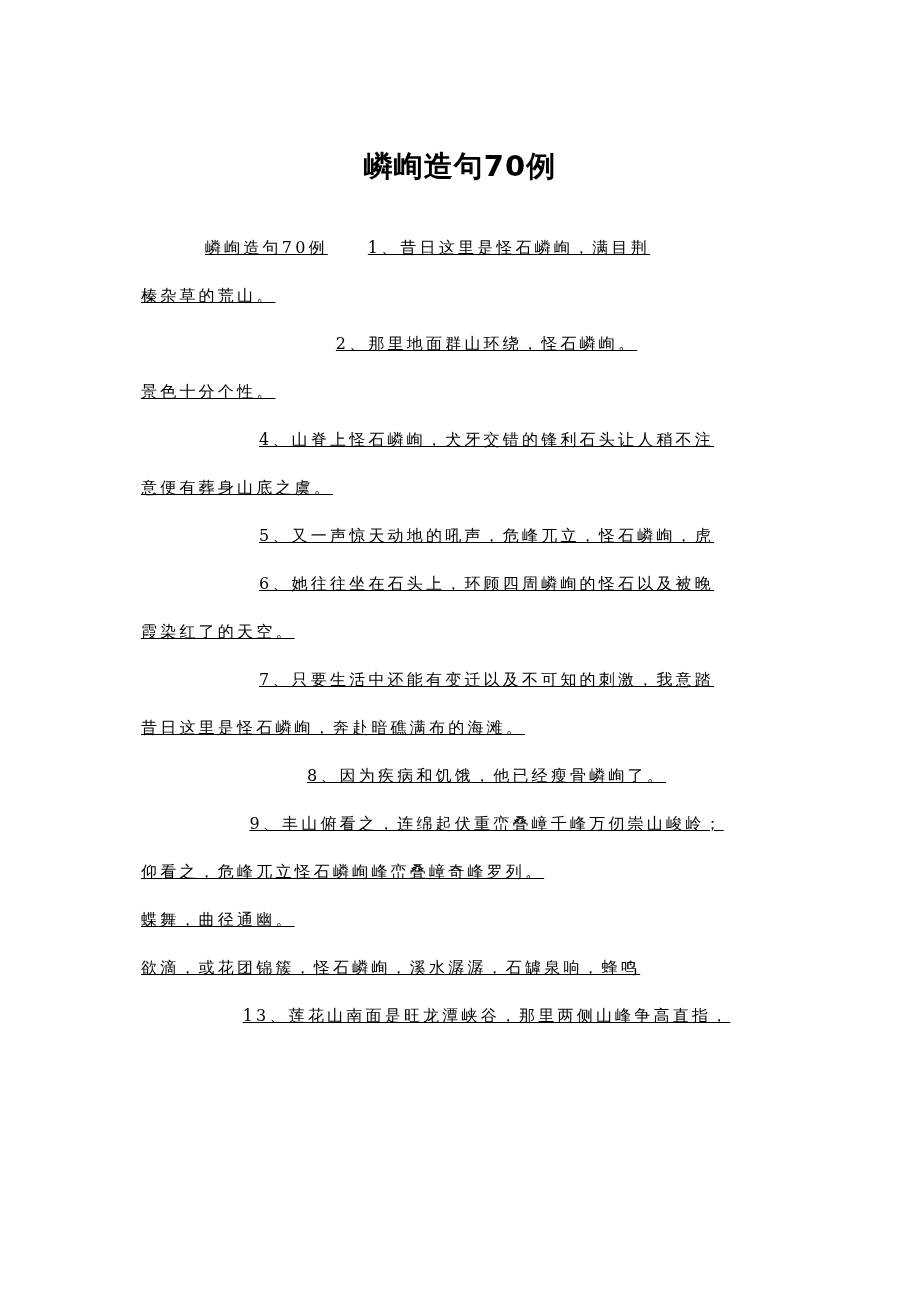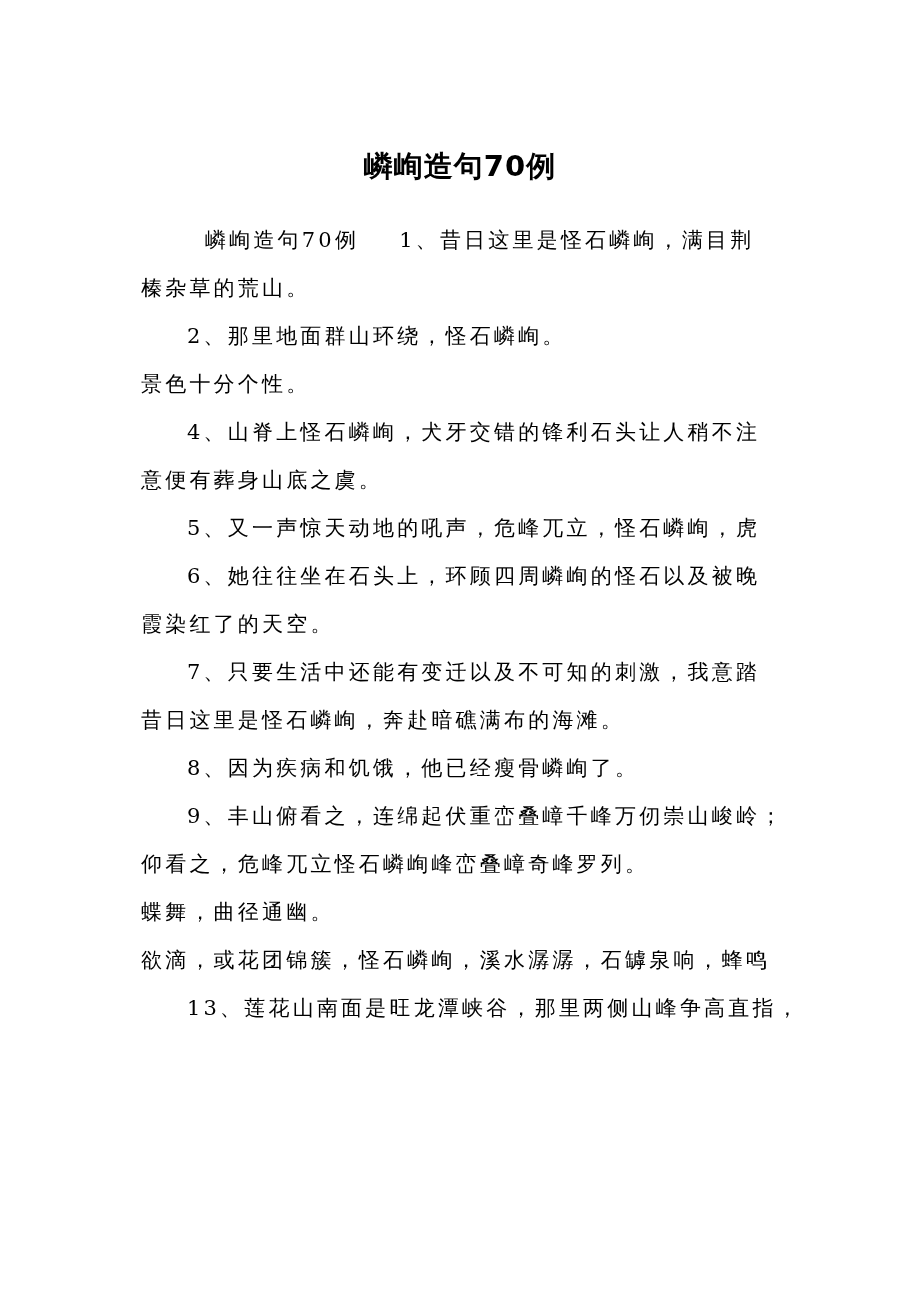--- a/index.html
+++ b/index.html
@@ -30,32 +30,33 @@
       text-align: center;
       font-family: "DejaVu Sans", "Liberation Sans", sans-serif;
       font-weight: bold;
       font-size: 29px;
       line-height: 40px;
       letter-spacing: 1px;
     }
     .body {
       position: absolute;
       left: 141px;
-      top: 220px;
+      top: 228px;
       width: 645px;
       font-family: "DejaVu Serif", "Liberation Serif", serif;
-      font-size: 21px;
+      font-size: 16px;
+      text-decoration: underline;
     }
     .line {
       height: 48px;
       line-height: 40px;
       white-space: nowrap;
       letter-spacing: 3.2px;
     }
-    .indent { padding-left: 46px; }
+    .indent { padding-left: 46px; text-align: center; }
     .indent-first { padding-left: 64px; }
     .gap { display: inline-block; width: 40px; }
   </style>
 </head>
 <body>
 
 <div class="page">
   <h1 class="title" style="margin:0;">嶙峋造句70例</h1>
 
   <div class="body">

